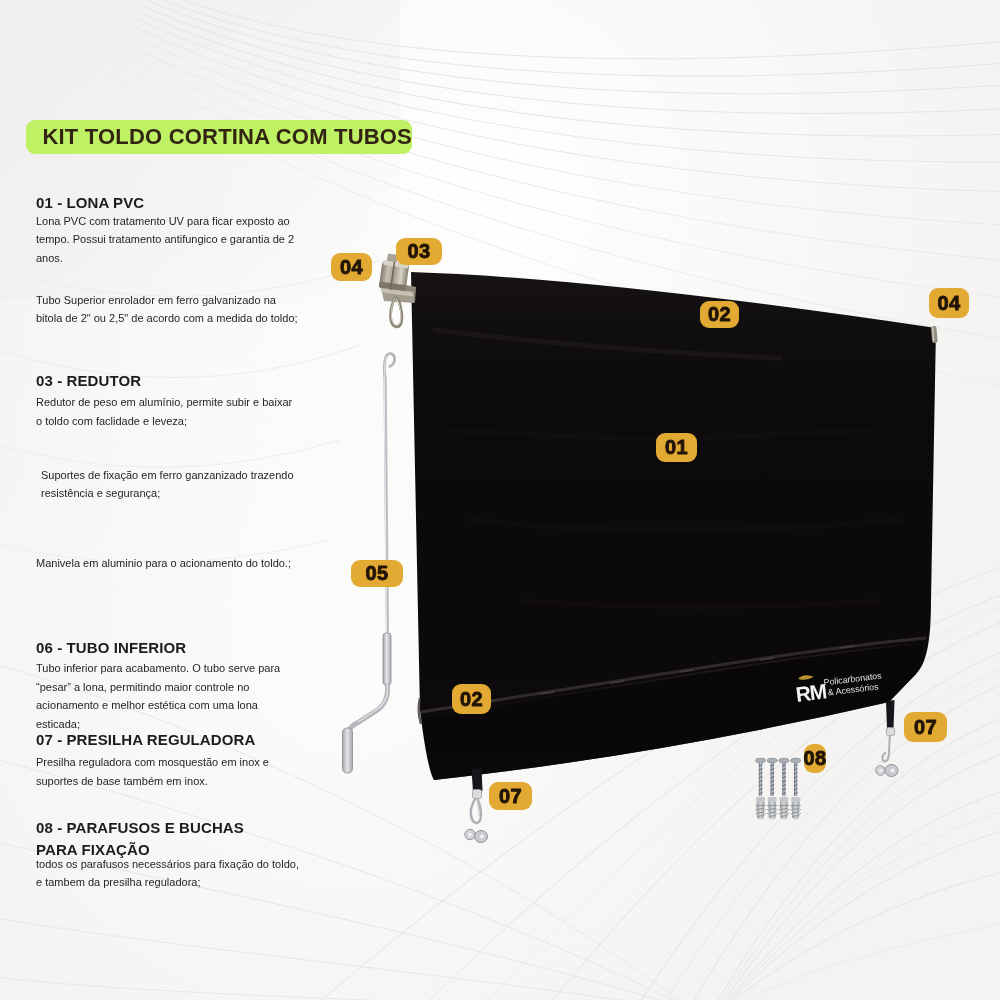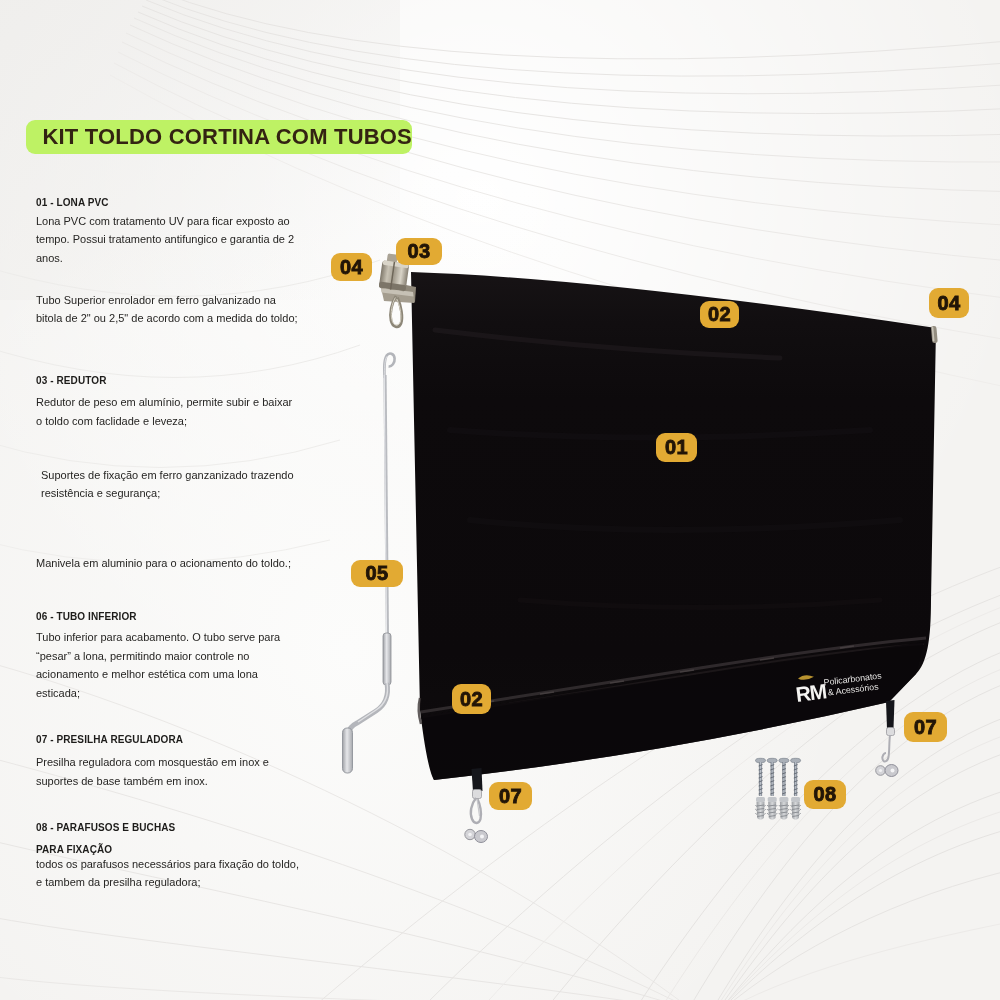--- a/index.html
+++ b/index.html
@@ -5,21 +5,21 @@
   html,body{margin:0;padding:0;}
   body{width:1000px;height:1000px;position:relative;overflow:hidden;
        background:#f7f6f4;font-family:"Liberation Sans",sans-serif;}
   #bg{position:absolute;left:0;top:0;z-index:0;}
   #art{position:absolute;left:0;top:0;z-index:2;}
   .title{position:absolute;left:26px;top:120px;width:386px;height:34px;
          background:#bef264;border-radius:9px;z-index:3;white-space:nowrap;
          display:flex;align-items:center;justify-content:flex-end;}
   .title span{margin-left:10px;font-size:22px;font-weight:bold;color:#332312;letter-spacing:0.2px;}
   .blk{position:absolute;left:36px;z-index:3;width:360px;}
-  .blk h3{margin:0;font-size:10px;line-height:18px;font-weight:bold;color:#1d1c1a;letter-spacing:0.1px;}
+  .blk h3{margin:0;font-size:15px;line-height:18px;font-weight:bold;color:#1d1c1a;letter-spacing:0.1px;}
   .blk p{margin:0;font-size:11px;line-height:18.5px;color:#262523;}
   .tag{position:absolute;z-index:4;background:#e2aa33;border-radius:9px;
        display:flex;align-items:center;justify-content:center;
        font-weight:bold;color:#221507;font-size:20px;
        -webkit-text-stroke:0.9px #221507;letter-spacing:0.5px;}
 </style>
 </head>
 <body>
 <svg id="bg" width="1000" height="1000" viewBox="0 0 1000 1000">
  <defs>
@@ -105,21 +105,21 @@
   </div>
 
 <div class="blk" style="top:459.5px;left:40px">
 <p style="margin-top:6px;margin-left:1px">Suportes de fixação em ferro ganzanizado trazendo<br>resistência e segurança;</p>
   </div>
 
 <div class="blk" style="top:551.5px">
 <p style="margin-top:2px">Manivela em aluminio para o acionamento do toldo.;</p>
   </div>
 
-<div class="blk" style="top:608px">
+<div class="blk" style="top:639px">
     <h3>06 - TUBO INFERIOR</h3>
 <p style="margin-top:2px">Tubo inferior para acabamento. O tubo serve para<br>“pesar” a lona, permitindo maior controle no<br>acionamento e melhor estética com uma lona<br>esticada;</p>
   </div>
 
 <div class="blk" style="top:730.5px">
     <h3>07 - PRESILHA REGULADORA</h3>
 <p style="margin-top:4.5px">Presilha reguladora com mosquestão em inox e<br>suportes de base também em inox.</p>
   </div>
 
 <div class="blk" style="top:816.5px">
@@ -293,14 +293,14 @@
 </svg>
 
 <div class="tag" style="left:396px;top:238px;width:46px;height:27px">03</div>
 <div class="tag" style="left:331px;top:253px;width:41px;height:28px">04</div>
 <div class="tag" style="left:700px;top:301px;width:39px;height:27px">02</div>
 <div class="tag" style="left:929px;top:288px;width:40px;height:30px">04</div>
 <div class="tag" style="left:656px;top:433px;width:41px;height:29px">01</div>
 <div class="tag" style="left:351px;top:560px;width:52px;height:27px">05</div>
 <div class="tag" style="left:452px;top:684px;width:39px;height:30px">02</div>
 <div class="tag" style="left:489px;top:782px;width:43px;height:28px">07</div>
-<div class="tag" style="left:804px;top:780px;width:42px;height:29px">08</div>
+<div class="tag" style="left:804px;top:744px;width:22px;height:29px">08</div>
 <div class="tag" style="left:904px;top:712px;width:43px;height:30px">07</div>
 
 </body></html>

